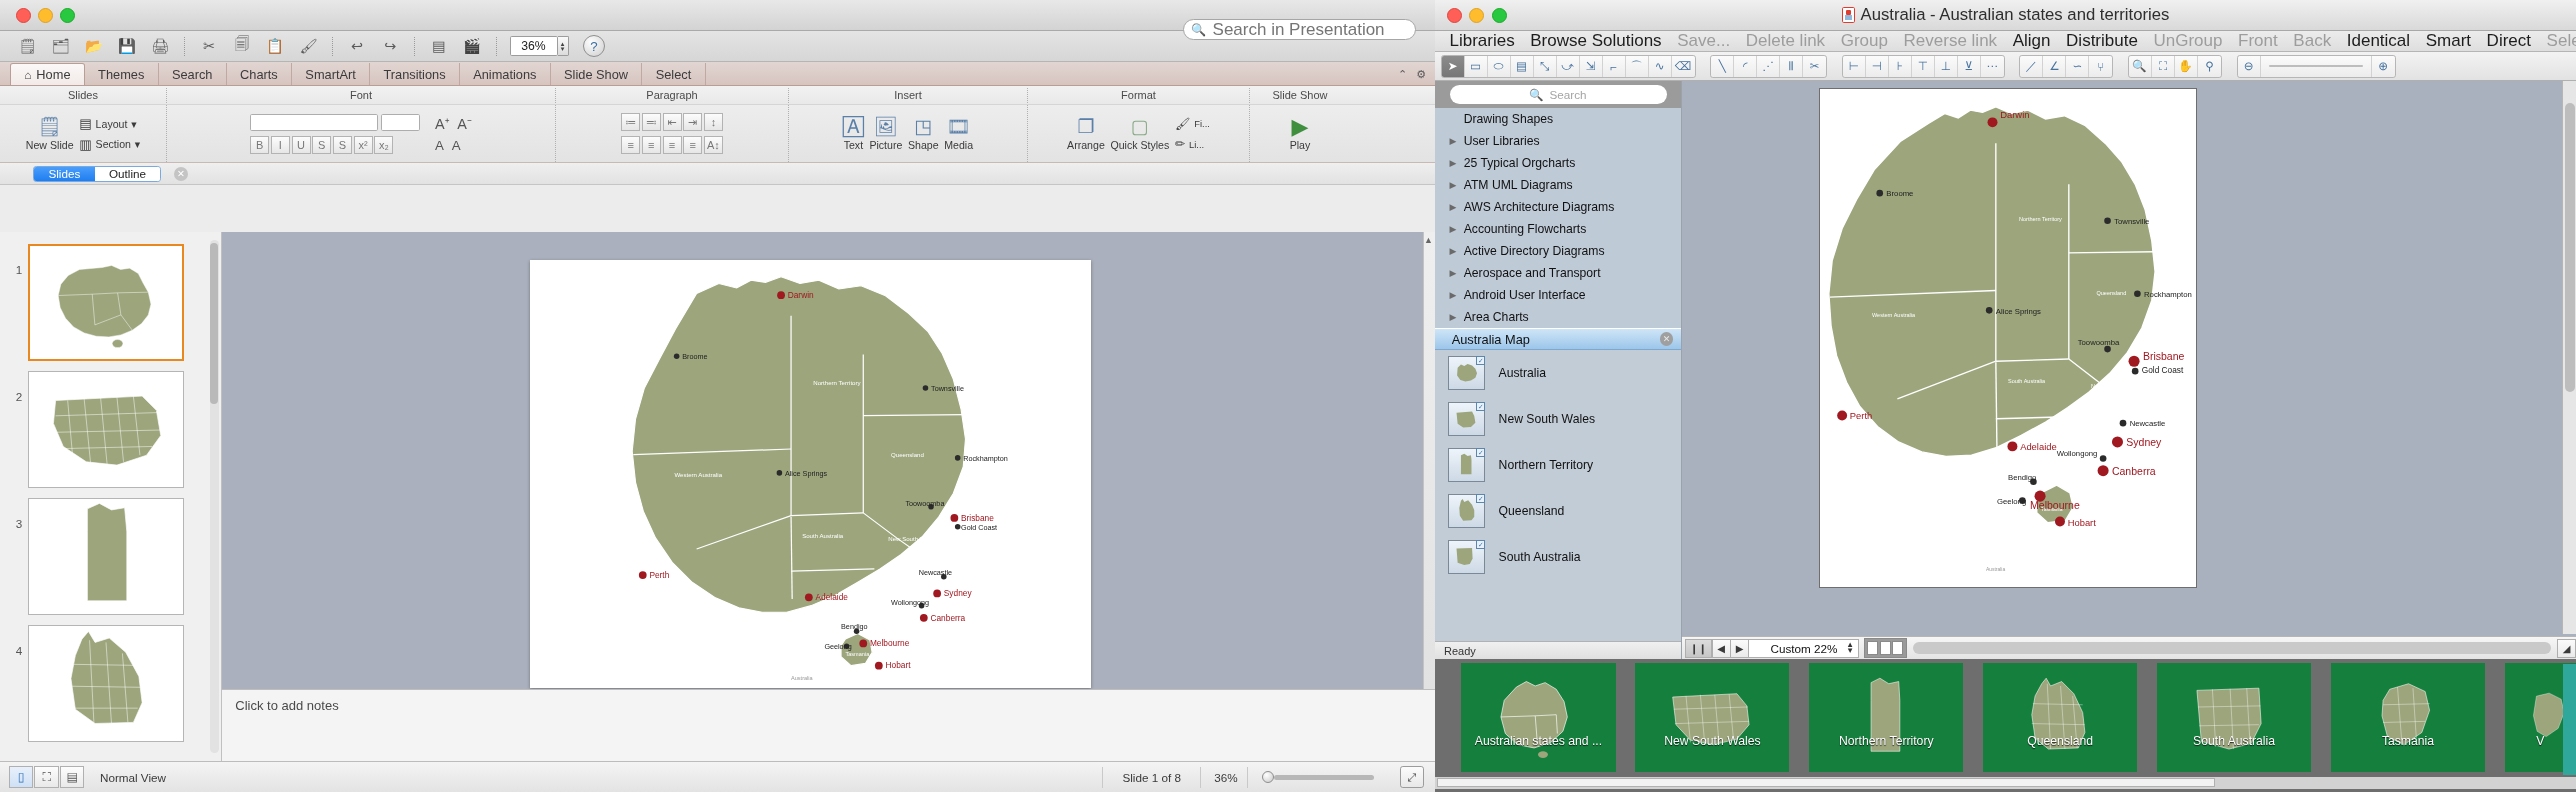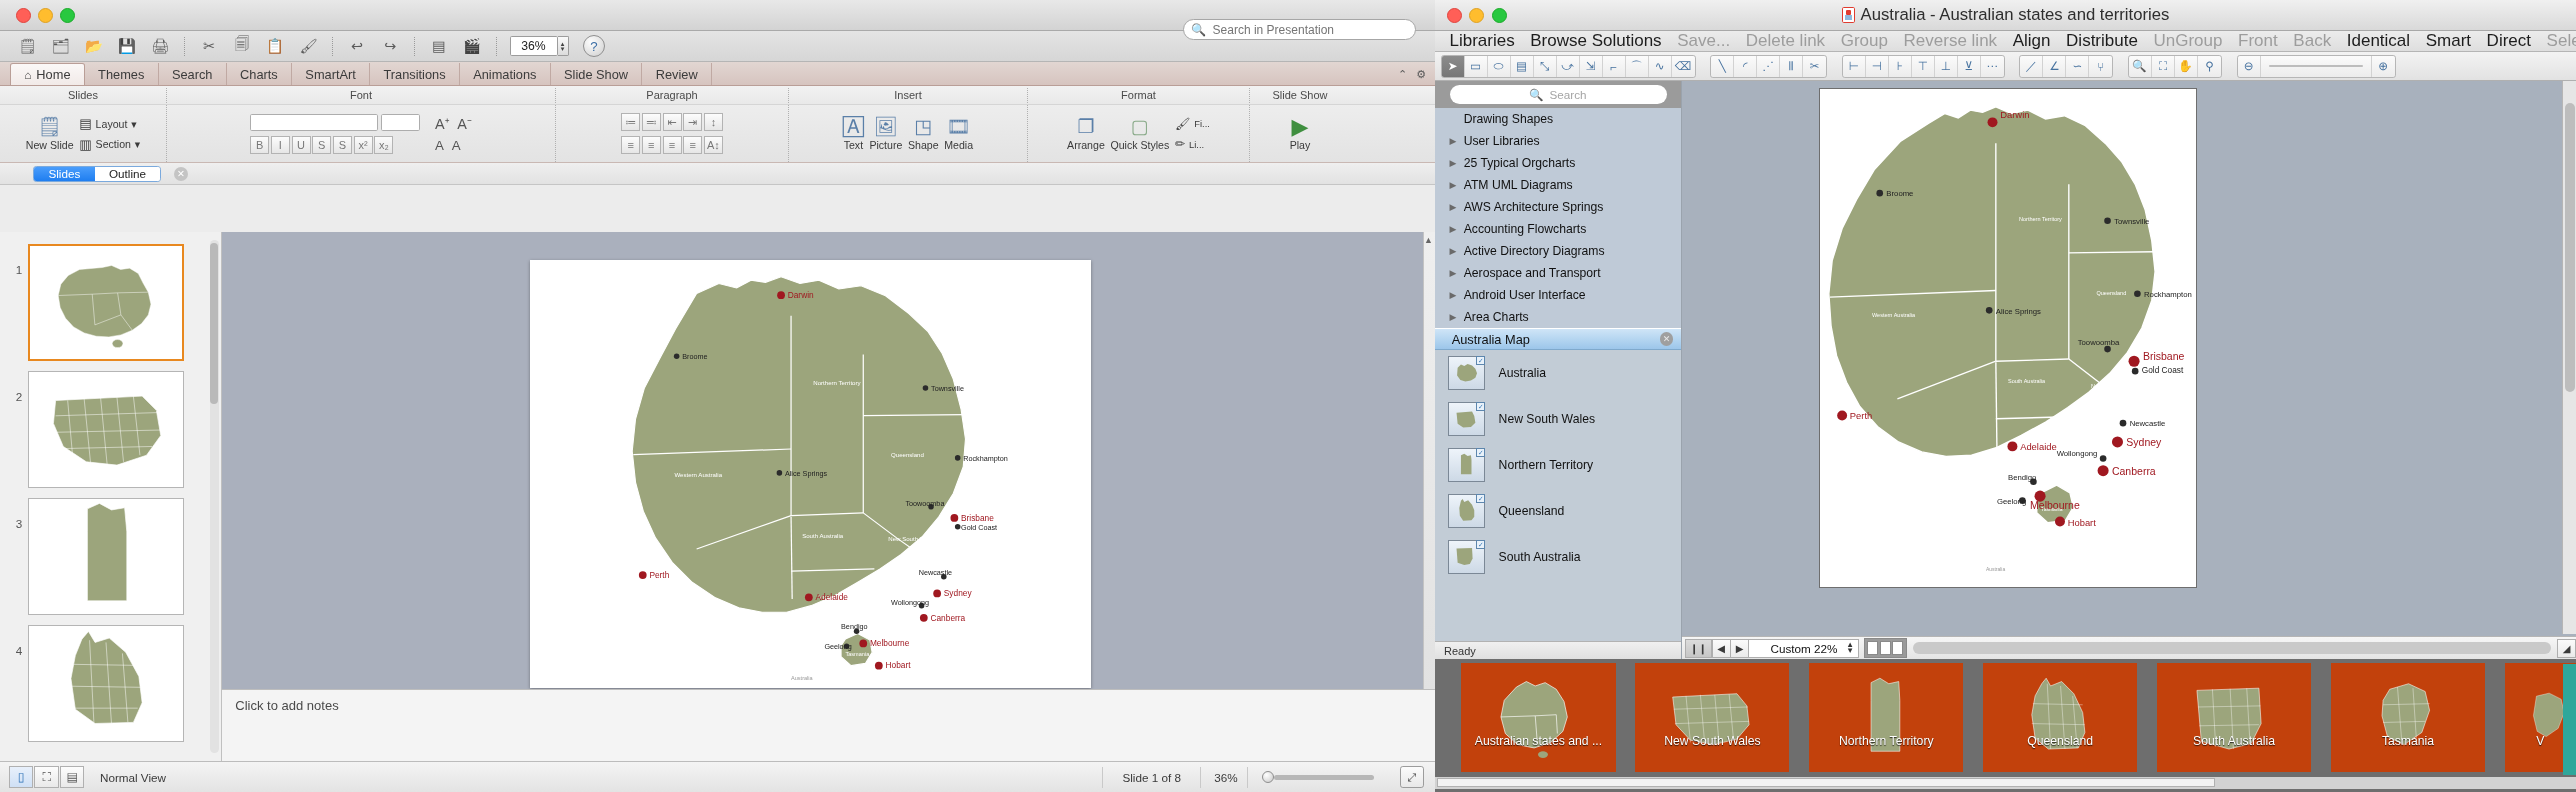--- a/index.html
+++ b/index.html
@@ -35,21 +35,21 @@
       border-radius:1.7px; display:flex; align-items:center; justify-content:center;
       font-size:12.2px; color:#222; margin-left:4.4px;}
   .zoomstep{width:11px;height:20px;background:linear-gradient(#fafafa,#dcdcdc);
      border:0.6px solid #9c9c9c;border-left:none;border-radius:0 1.7px 1.7px 0;
      display:flex;flex-direction:column;align-items:center;justify-content:center;font-size:6.1px;line-height:5px;color:#444;}
   .helpbtn{width:22px;height:22px;border-radius:50%;background:radial-gradient(circle at 35% 30%,#fdfdfd,#cfcfcf);
      border:0.6px solid #8f8f8f;display:flex;align-items:center;justify-content:center;font-size:13.3px;color:#3b6ea5;margin-left:12.2px;}
   .searchwrap{position:absolute;right:19px;top:19px;width:233px;height:21px;background:#fff;
      border:0.6px solid #a6a6a6;border-radius:10.6px;display:flex;align-items:center;padding:0 7.8px;}
   .searchwrap .mag{font-size:12.2px;color:#2a6fb5;margin-right:5.6px;}
-  .searchwrap input{border:none;outline:none;font-size:12px;color:#8c8c8c;width:100%;
+  .searchwrap input{border:none;outline:none;font-size:17px;color:#8c8c8c;width:100%;
      font-family:"Liberation Sans", sans-serif; background:transparent;}
 
   
   .ribtabs{height:24.4px;background:linear-gradient(#e2d6d2,#d6c4bf);display:flex;align-items:flex-end;
      padding-left:10px;border-bottom:0.6px solid #b99e97;position:relative;}
   .ribtab{height:22px;padding:0 13.3px;display:flex;align-items:center;font-size:12.8px;color:#3b3b3b;
      border-right:0.6px solid #c0a9a3;}
   .ribtab.active{background:linear-gradient(#fbf8f7,#f1eae8);border-radius:2.8px 2.8px 0 0;border:0.6px solid #b99e97;border-bottom:none;}
   .ribtab .home-ico{margin-right:5px;font-size:11.7px;}
   .ribtools{position:absolute;right:9px;bottom:4.4px;display:flex;gap:9px;font-size:11px;color:#5b5b5b;}
@@ -183,21 +183,21 @@
   .zoomfield{height:19px;width:111px;background:#fff;border:0.6px solid #aeaeae;display:flex;align-items:center;
      justify-content:center;font-size:11.7px;color:#111;margin-left:-0.6px;position:relative;}
   .zoomfield .stp{position:absolute;right:4.4px;font-size:7.8px;line-height:6.1px;color:#333;text-align:center;}
   .pgbtns{display:flex;gap:1.7px;background:#9a9a9a;padding:1.7px 2.2px;border:0.6px solid #8a8a8a;margin-left:4.4px;}
   .pgb{width:11px;height:14.4px;background:#fff;border:0.6px solid #8a8a8a;}
   .hscroll{flex:1;height:12.2px;background:#c9c9c9;border-radius:6.1px;margin:0 6.7px;}
 
   
   .cdthumbs{position:absolute;left:0;right:0;bottom:0;height:133px;background:#6e6e6e;}
   .cdthumbstrip{position:absolute;left:0;right:0;top:4.4px;height:111px;display:flex;gap:7.8px;padding-left:14.4px;}
-  .cdthumb{width:156px;height:109px;background:#c2410c;position:relative;overflow:hidden;
+  .cdthumb{width:156px;height:109px;background:#15803d;position:relative;overflow:hidden;
      display:flex;align-items:center;justify-content:center;margin-left:12px;}
   .cdthumb svg{width:106px;height:83px;}
   .cdthumblabel{position:absolute;left:0;right:0;bottom:24.4px;text-align:center;font-size:12.2px;color:#fff;
      text-shadow:0 0.6px 1.1px rgba(0,0,0,.8);}
   .cdthumbsscroll{position:absolute;left:0;right:0;bottom:3.3px;height:12.2px;background:#d2d2d2;}
   .cdthumbsscroll i{position:absolute;left:2.2px;top:1.7px;width:778px;height:9px;background:#f2f2f2;border:0.6px solid #b0b0b0;display:block;}
   .cdteal{position:absolute;right:0;bottom:16.7px;width:13.3px;height:111px;background:#2fa79b;}
 </style>
 </head>
 <body>
@@ -251,21 +251,21 @@
         <span class="home-ico">⌂</span>
         <span>Home</span>
       </div>
       <div class="ribtab">Themes</div>
       <div class="ribtab">Search</div>
       <div class="ribtab">Charts</div>
       <div class="ribtab">SmartArt</div>
       <div class="ribtab">Transitions</div>
       <div class="ribtab">Animations</div>
       <div class="ribtab">Slide Show</div>
-      <div class="ribtab">Review</div>
+      <div class="ribtab">Select</div>
       <div class="ribtools">
         <span>⌃</span>
         <span>⚙</span>
       </div>
     </div>
 
     <div class="ribgroups">
       <div class="rgl" style="width:167px">Slides</div>
       <div class="rgl" style="width:389px">Font</div>
       <div class="rgl" style="width:233px">Paragraph</div>
@@ -700,21 +700,21 @@
           <div class="librow">
             <span class="tri">▶</span>
               <span>25 Typical Orgcharts</span>
           </div>
           <div class="librow">
             <span class="tri">▶</span>
               <span>ATM UML Diagrams</span>
           </div>
           <div class="librow">
             <span class="tri">▶</span>
-              <span>AWS Architecture Springs</span>
+              <span>AWS Architecture Diagrams</span>
           </div>
           <div class="librow">
             <span class="tri">▶</span>
               <span>Accounting Flowcharts</span>
           </div>
           <div class="librow">
             <span class="tri">▶</span>
               <span>Active Directory Diagrams</span>
           </div>
           <div class="librow">

